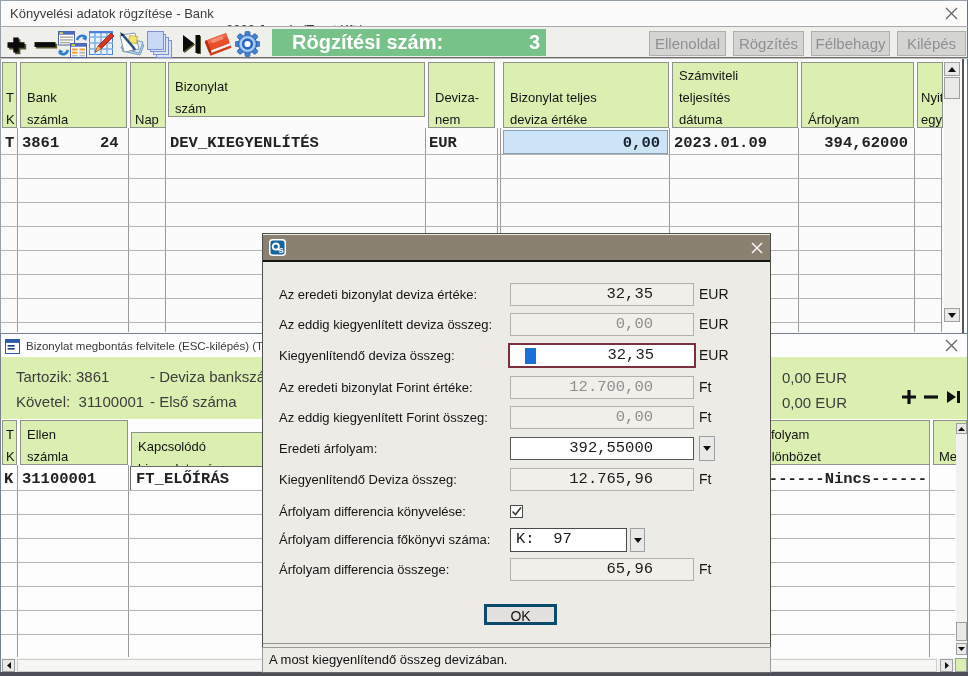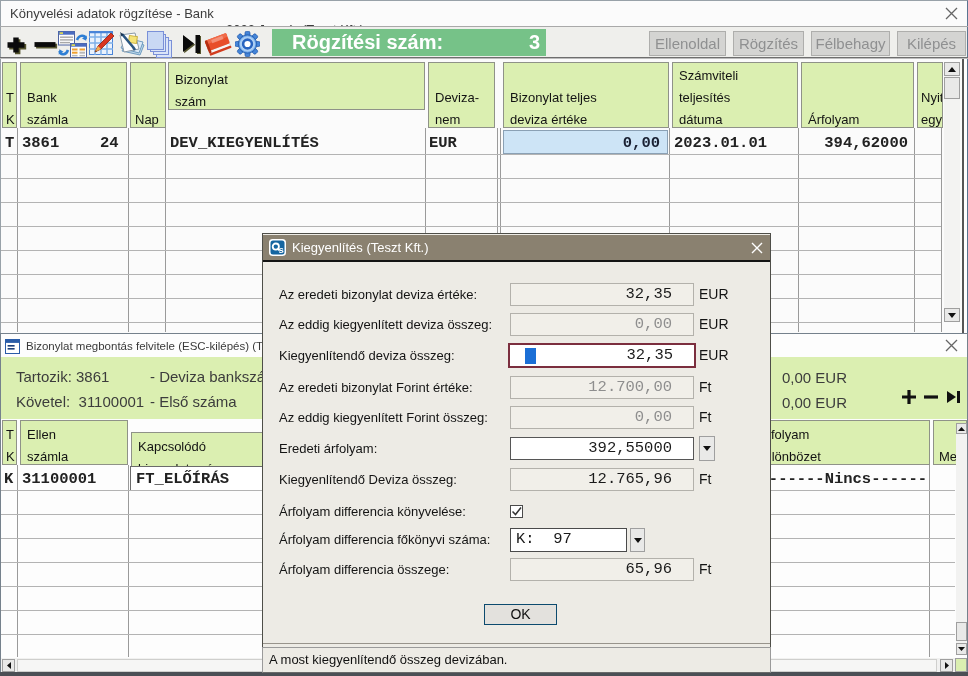--- a/index.html
+++ b/index.html
@@ -7,21 +7,21 @@
 body{position:relative;font-family:"Liberation Sans",sans-serif;background:#fff;color:#000}
 .a{position:absolute}
 .mono{font-family:"Liberation Mono",monospace;font-weight:bold}
 .hc{position:absolute;background:#dbefb1;border:1px solid #8f9288;font-size:13px;color:#131313;display:flex;flex-direction:column;justify-content:flex-end;padding:0 0 0 6px;line-height:22px;overflow:hidden;white-space:nowrap}
 .hc i{font-style:normal;display:block;margin-bottom:-4px}
 .vl{position:absolute;width:1px;background:#9a9a9a}
 .hl{position:absolute;height:1px;background:#b3b3b3}
 .btn{position:absolute;height:25px;background:#d4d4d2;border:1px solid #aeaeac;color:#8f9091;font-size:15px;text-align:center;line-height:23px}
 .sbtn{position:absolute;background:#e9e9e8;border:1px solid #9f9f9f;display:flex;align-items:center;justify-content:center}
 .dlbl{position:absolute;left:16px;height:23px;line-height:23px;font-size:13px;color:#141414;white-space:nowrap}
-.dfld{position:absolute;left:247px;width:184px;height:23px;background:#f1efe9;border:1px solid #b3b1ab;font-family:"Liberation Mono",monospace;font-size:15.5px;text-align:right;line-height:21px;padding-right:21px;white-space:nowrap}
+.dfld{position:absolute;left:247px;width:184px;height:23px;background:#f1efe9;border:1px solid #b3b1ab;font-family:"Liberation Mono",monospace;font-size:15.5px;text-align:right;line-height:21px;padding-right:40px;white-space:nowrap}
 .dunit{position:absolute;left:436px;height:23px;line-height:23px;font-size:14px;color:#141414}
 </style>
 </head>
 <body>
 
 <div class="a" style="left:0;top:0;width:968px;height:676px;border:1px solid #98a1a8;border-right:1px solid #5a7591"></div>
 
 <div class="a" style="left:1px;top:1px;width:966px;height:26px;background:#fbfbfb"></div>
 <div class="a" style="left:10px;top:6px;font-size:13px;color:#3d3d3d">Könyvelési adatok rögzítése - Bank</div>
 <div class="a" style="left:226px;top:22px;font-size:13px;color:#3d3d3d">2023 Január (Teszt Kft.)</div>
@@ -143,21 +143,21 @@
 
 <div class="hc" style="left:2px;top:62px;width:15px;height:66px;padding-left:3px">
     <i>T<br>K</i>
   </div>
 <div class="hc" style="left:20px;top:62px;width:107px;height:66px">
     <i>Bank<br>számla</i>
   </div>
 <div class="hc" style="left:130px;top:62px;width:36px;height:66px;padding-left:4px">
     <i>Nap</i>
   </div>
-<div class="hc" style="left:168px;top:62px;width:257px;height:48px">
+<div class="hc" style="left:168px;top:62px;width:257px;height:55px">
     <i>Bizonylat<br>szám</i>
   </div>
 <div class="hc" style="left:428px;top:62px;width:67px;height:66px">
     <i>Deviza-<br>nem</i>
   </div>
 <div class="hc" style="left:503px;top:62px;width:166px;height:66px">
     <i>Bizonylat teljes<br>deviza értéke</i>
   </div>
 <div class="hc" style="left:672px;top:62px;width:126px;height:66px">
     <i>Számviteli<br>teljesítés<br>dátuma</i>
@@ -169,21 +169,21 @@
     <i>Nyitó<br>egyenleg</i>
   </div>
 
 <div class="a mono" style="left:5px;top:134px;font-size:15.5px;color:#222">T</div>
 <div class="a mono" style="left:22px;top:134px;font-size:15.5px;color:#222">3861</div>
 <div class="a mono" style="left:100px;top:134px;width:60px;text-align:left;font-size:15.5px;color:#222">24</div>
 <div class="a mono" style="left:170px;top:134px;font-size:15.5px;color:#222">DEV_KIEGYENLÍTÉS</div>
 <div class="a mono" style="left:429px;top:134px;font-size:15.5px;color:#222">EUR</div>
 <div class="a" style="left:503px;top:130px;width:165px;height:24px;background:#cde4f6;border:1px solid #8aa0b4"></div>
 <div class="a mono" style="left:503px;top:134px;width:157px;text-align:right;font-size:15.5px;color:#1a2133">0,00</div>
-<div class="a mono" style="left:674px;top:134px;font-size:15.5px;color:#222">2023.01.01</div>
+<div class="a mono" style="left:674px;top:134px;font-size:15.5px;color:#222">2023.01.09</div>
 <div class="a mono" style="left:750px;top:134px;width:158px;text-align:right;font-size:15.5px;color:#222">394,62000</div>
 
 <div class="vl" style="left:17px;top:128px;height:204px"></div>
 <div class="vl" style="left:128px;top:128px;height:204px"></div>
 <div class="vl" style="left:165px;top:128px;height:204px"></div>
 <div class="vl" style="left:425px;top:128px;height:204px"></div>
 <div class="vl" style="left:497px;top:128px;height:204px"></div>
 <div class="vl" style="left:500px;top:128px;height:204px"></div>
 <div class="vl" style="left:669px;top:128px;height:204px"></div>
 <div class="vl" style="left:798px;top:128px;height:204px"></div>
@@ -309,21 +309,20 @@
 <div class="a" style="left:262px;top:233px;width:509px;height:440px;background:#edebe5;border:1px solid #4e4e48">
 
   <div class="a" style="left:0;top:1px;width:507px;height:25px;background:#8a8170"></div>
   <svg class="a" style="left:6px;top:5px" width="17" height="17">
       <rect x="0" y="0" width="17" height="17" rx="3.5" fill="#fff"></rect>
       <rect x="1.5" y="1.5" width="14" height="14" rx="2.5" fill="#1565a0"></rect>
       <circle cx="6.8" cy="7.6" r="3.1" fill="none" stroke="#fff" stroke-width="1.8"></circle>
       <path d="M8.5 9.5 L10.3 11.6" stroke="#fff" stroke-width="1.6"></path>
       <text x="9.6" y="14.2" font-family="Liberation Sans, sans-serif" font-size="9.5" font-weight="bold" fill="#fff">s</text>
     </svg>
-  <div class="a" style="left:29px;top:1px;height:25px;line-height:25px;font-size:13px;color:#fff">Kiegyenlítés (Teszt Kft.)</div>
   <svg class="a" style="left:488px;top:8px" width="12" height="12">
       <path d="M1 1 L11 11 M11 1 L1 11" stroke="#fff" stroke-width="1.4"></path>
     </svg>
   <div class="a" style="left:0;top:26px;width:507px;height:2px;background:#141414"></div>
 
   <div class="dlbl" style="top:49px">Az eredeti bizonylat deviza értéke:</div>
   <div class="dfld" style="top:49px;color:#1a1a1a">32,35</div>
   <div class="dunit" style="top:49px">EUR</div>
 
   <div class="dlbl" style="top:79px">Az eddig kiegyenlített deviza összeg:</div>
@@ -366,19 +365,19 @@
   <div class="sbtn" style="left:367px;top:294px;width:15px;height:24px">
       <svg width="8" height="5">
         <path d="M0 0 L8 0 L4 5 Z" fill="#111"></path>
       </svg>
     </div>
 
   <div class="dlbl" style="top:324px">Árfolyam differencia összege:</div>
   <div class="dfld" style="top:324px;color:#1a1a1a">65,96</div>
   <div class="dunit" style="top:324px">Ft</div>
 
-  <div class="a" style="left:221px;top:370px;width:73px;height:21px;background:#e3e1dd;border:1px solid #0c4a6e;text-align:center;line-height:19px;font-size:14px;color:#111">OK</div>
+  <div class="a" style="left:221px;top:370px;width:73px;height:21px;background:#e3e1dd;border:3px solid #0c4a6e;text-align:center;line-height:19px;font-size:14px;color:#111">OK</div>
 
   <div class="a" style="left:0;top:409px;width:507px;height:1px;background:#98948c"></div>
 
   <div class="a" style="left:-1px;top:413px;width:509px;height:26px;background:#edebe5;border:1px solid #9a9a9a;border-bottom:1px solid #6a6a6a"></div>
   <div class="a" style="left:6px;top:418px;font-size:13px;color:#111">A most kiegyenlítendő összeg devizában.</div>
 </div>
 
 </body></html>

